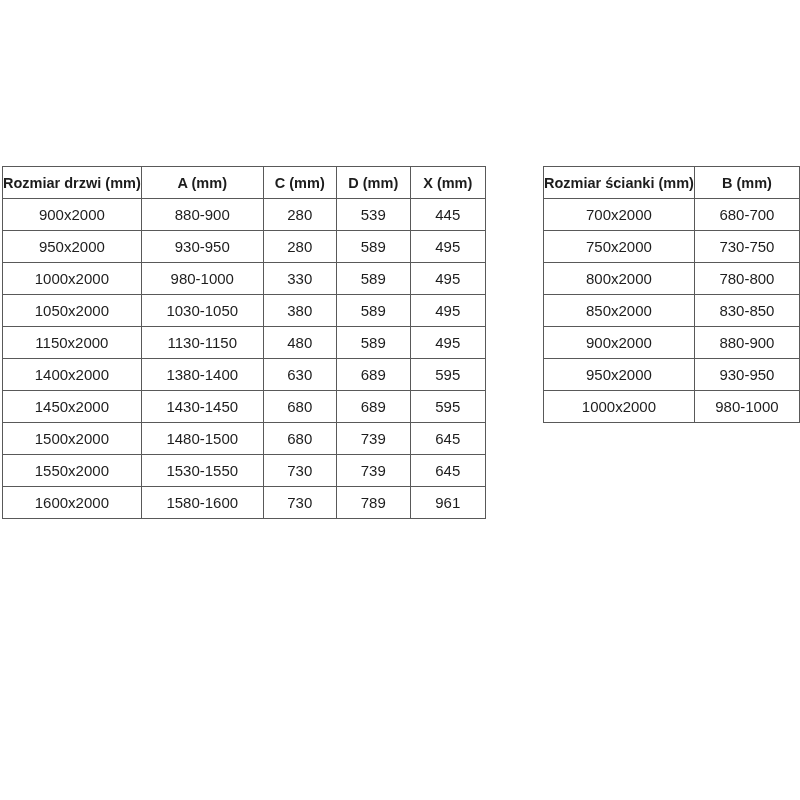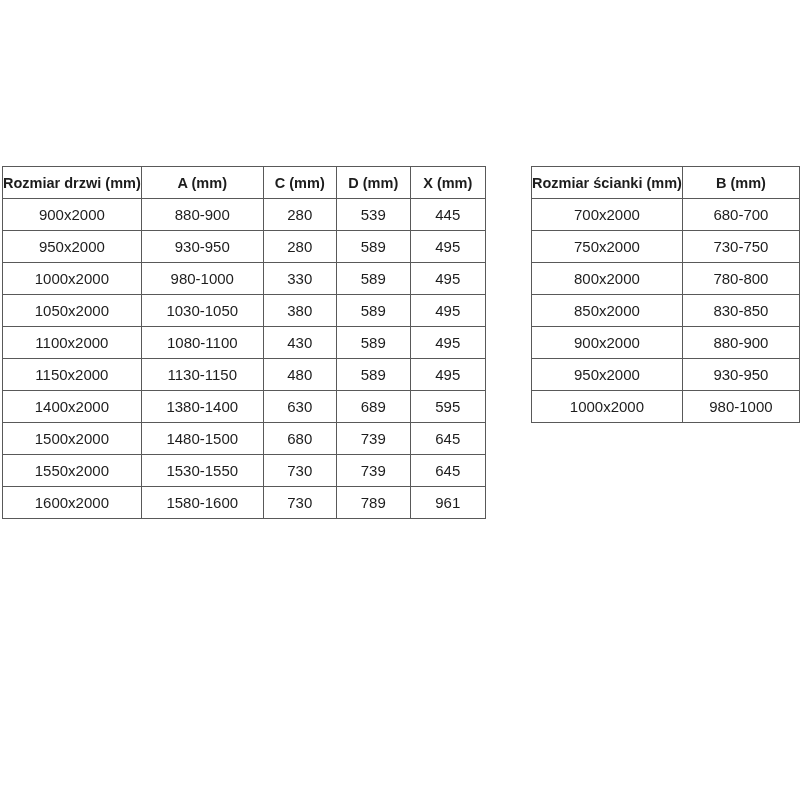--- a/index.html
+++ b/index.html
@@ -42,21 +42,21 @@
     height: 31px;
     font-size: 14.5px;
     font-weight: bold;
   }
   table.spec-table td {
     height: 31px;
     font-size: 15px;
     font-weight: normal;
   }
   #doors-table { left: 2px; }
-  #walls-table { left: 531px; }
+  #walls-table { left: 543px; }
 </style>
 </head>
 <body>
 
 <div class="canvas">
   <table id="doors-table" class="spec-table">
       <colgroup>
         <col style="width: 135px;">
         <col style="width: 122px;">
         <col style="width: 73px;">
@@ -95,37 +95,37 @@
           <td>495</td>
         </tr>
         <tr>
           <td>1050x2000</td>
           <td>1030-1050</td>
           <td>380</td>
           <td>589</td>
           <td>495</td>
         </tr>
         <tr>
-          <td>1100x2000</td>
-          <td>1080-1100</td>
-          <td>430</td>
-          <td>589</td>
-          <td>495</td>
-        </tr>
-        <tr>
           <td>1150x2000</td>
           <td>1130-1150</td>
           <td>480</td>
           <td>589</td>
           <td>495</td>
         </tr>
         <tr>
           <td>1400x2000</td>
           <td>1380-1400</td>
           <td>630</td>
+          <td>689</td>
+          <td>595</td>
+        </tr>
+        <tr>
+          <td>1450x2000</td>
+          <td>1430-1450</td>
+          <td>680</td>
           <td>689</td>
           <td>595</td>
         </tr>
         <tr>
           <td>1500x2000</td>
           <td>1480-1500</td>
           <td>680</td>
           <td>739</td>
           <td>645</td>
         </tr>

